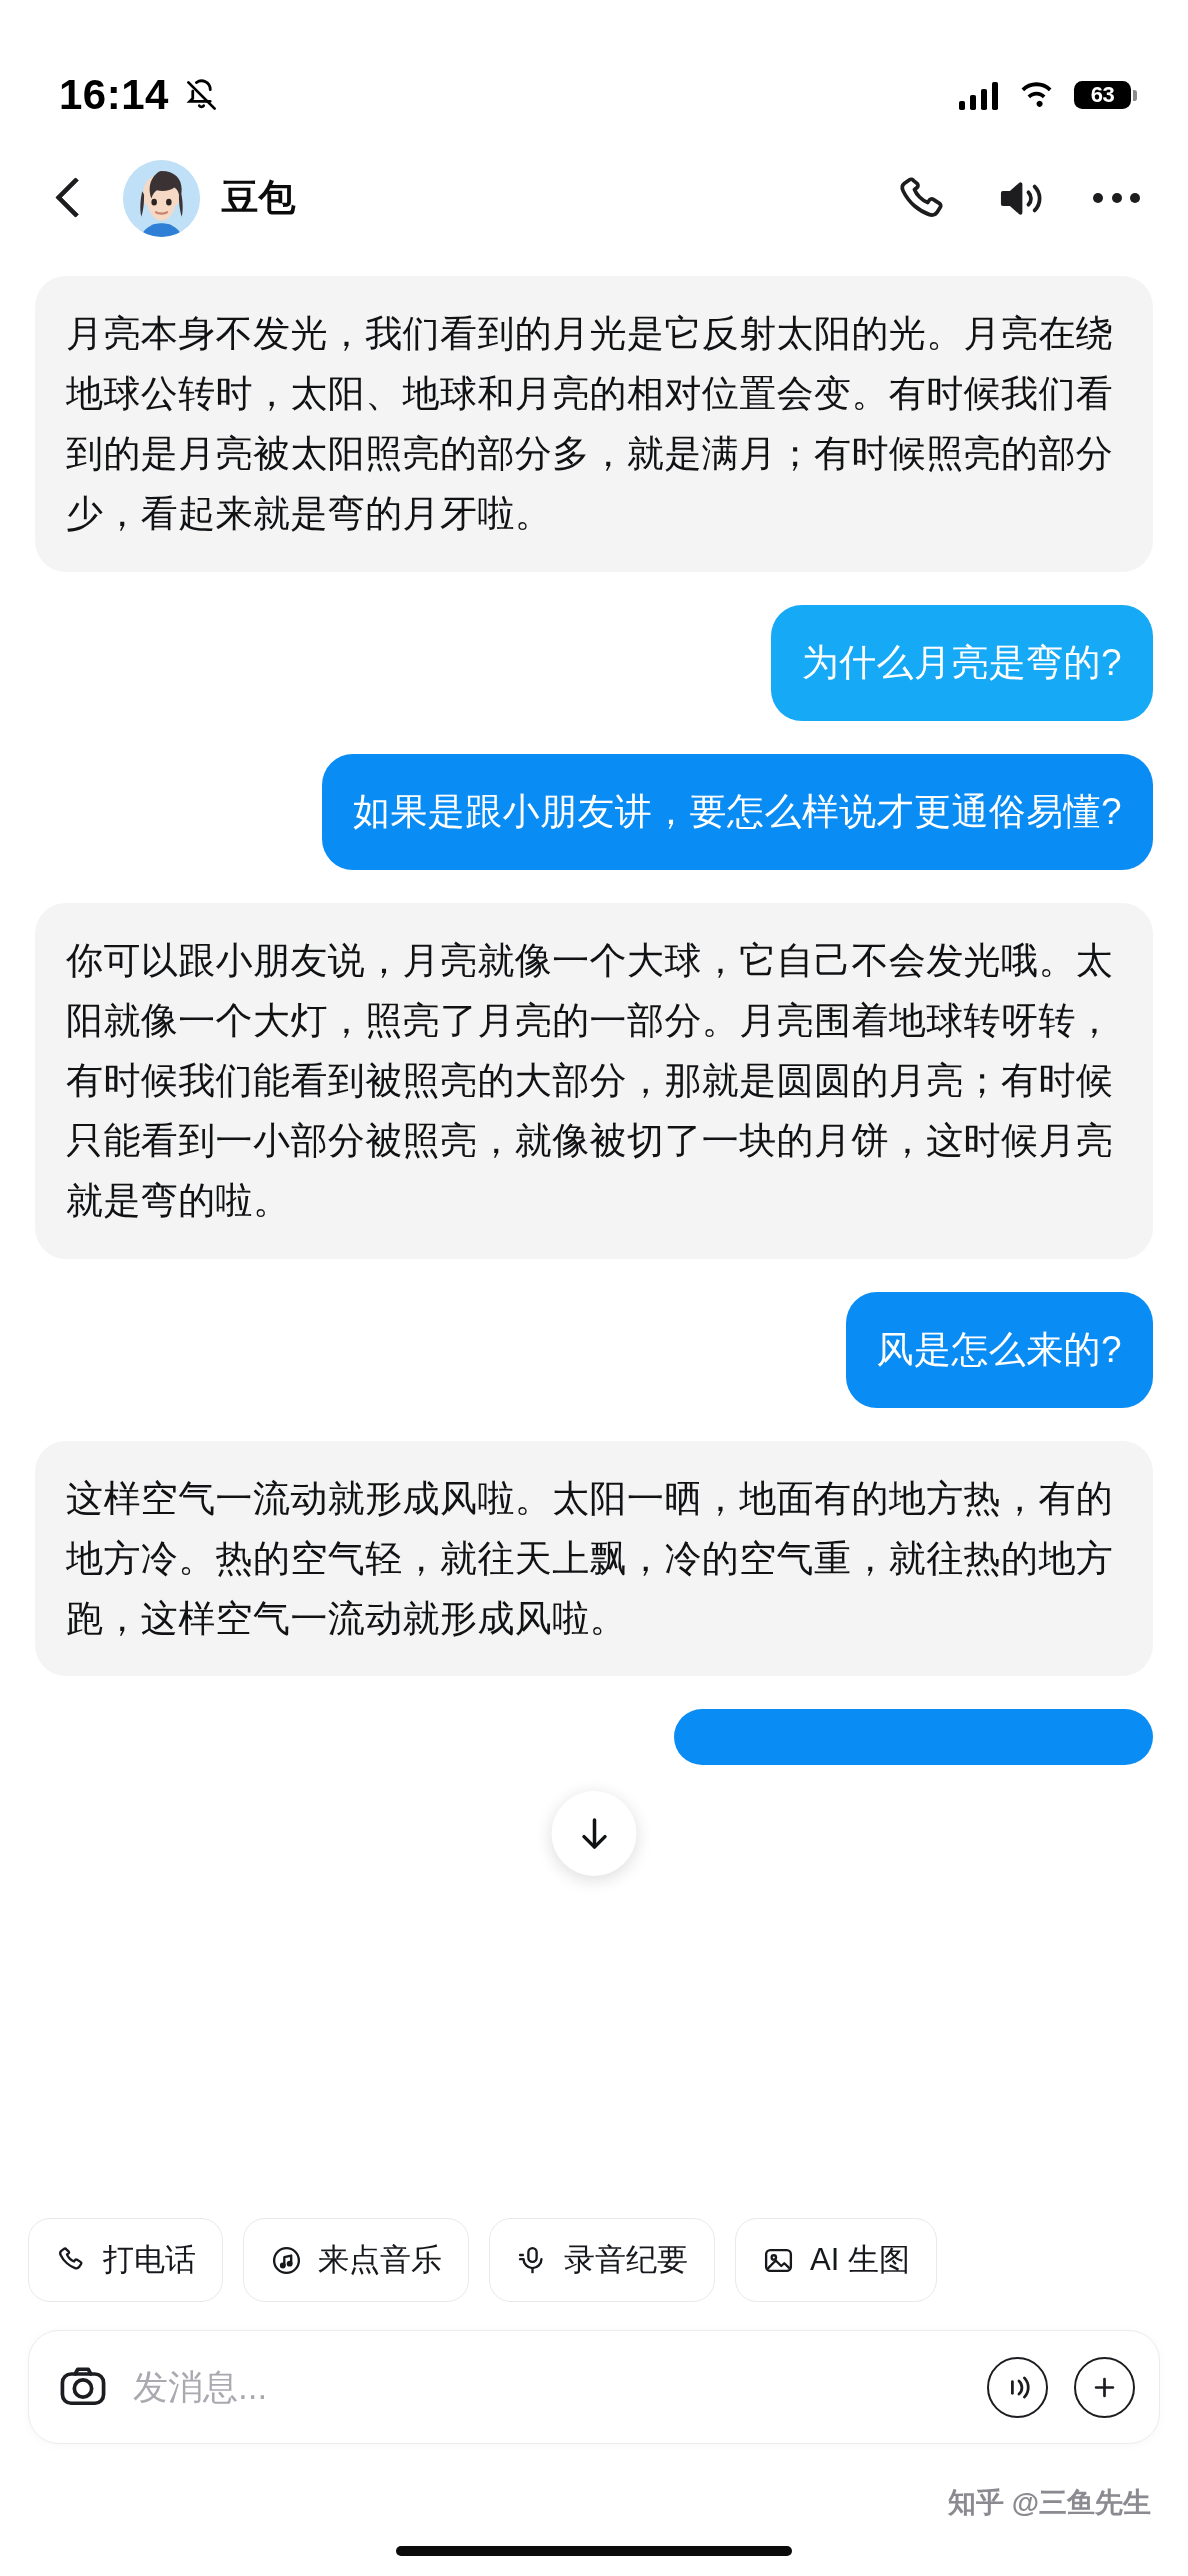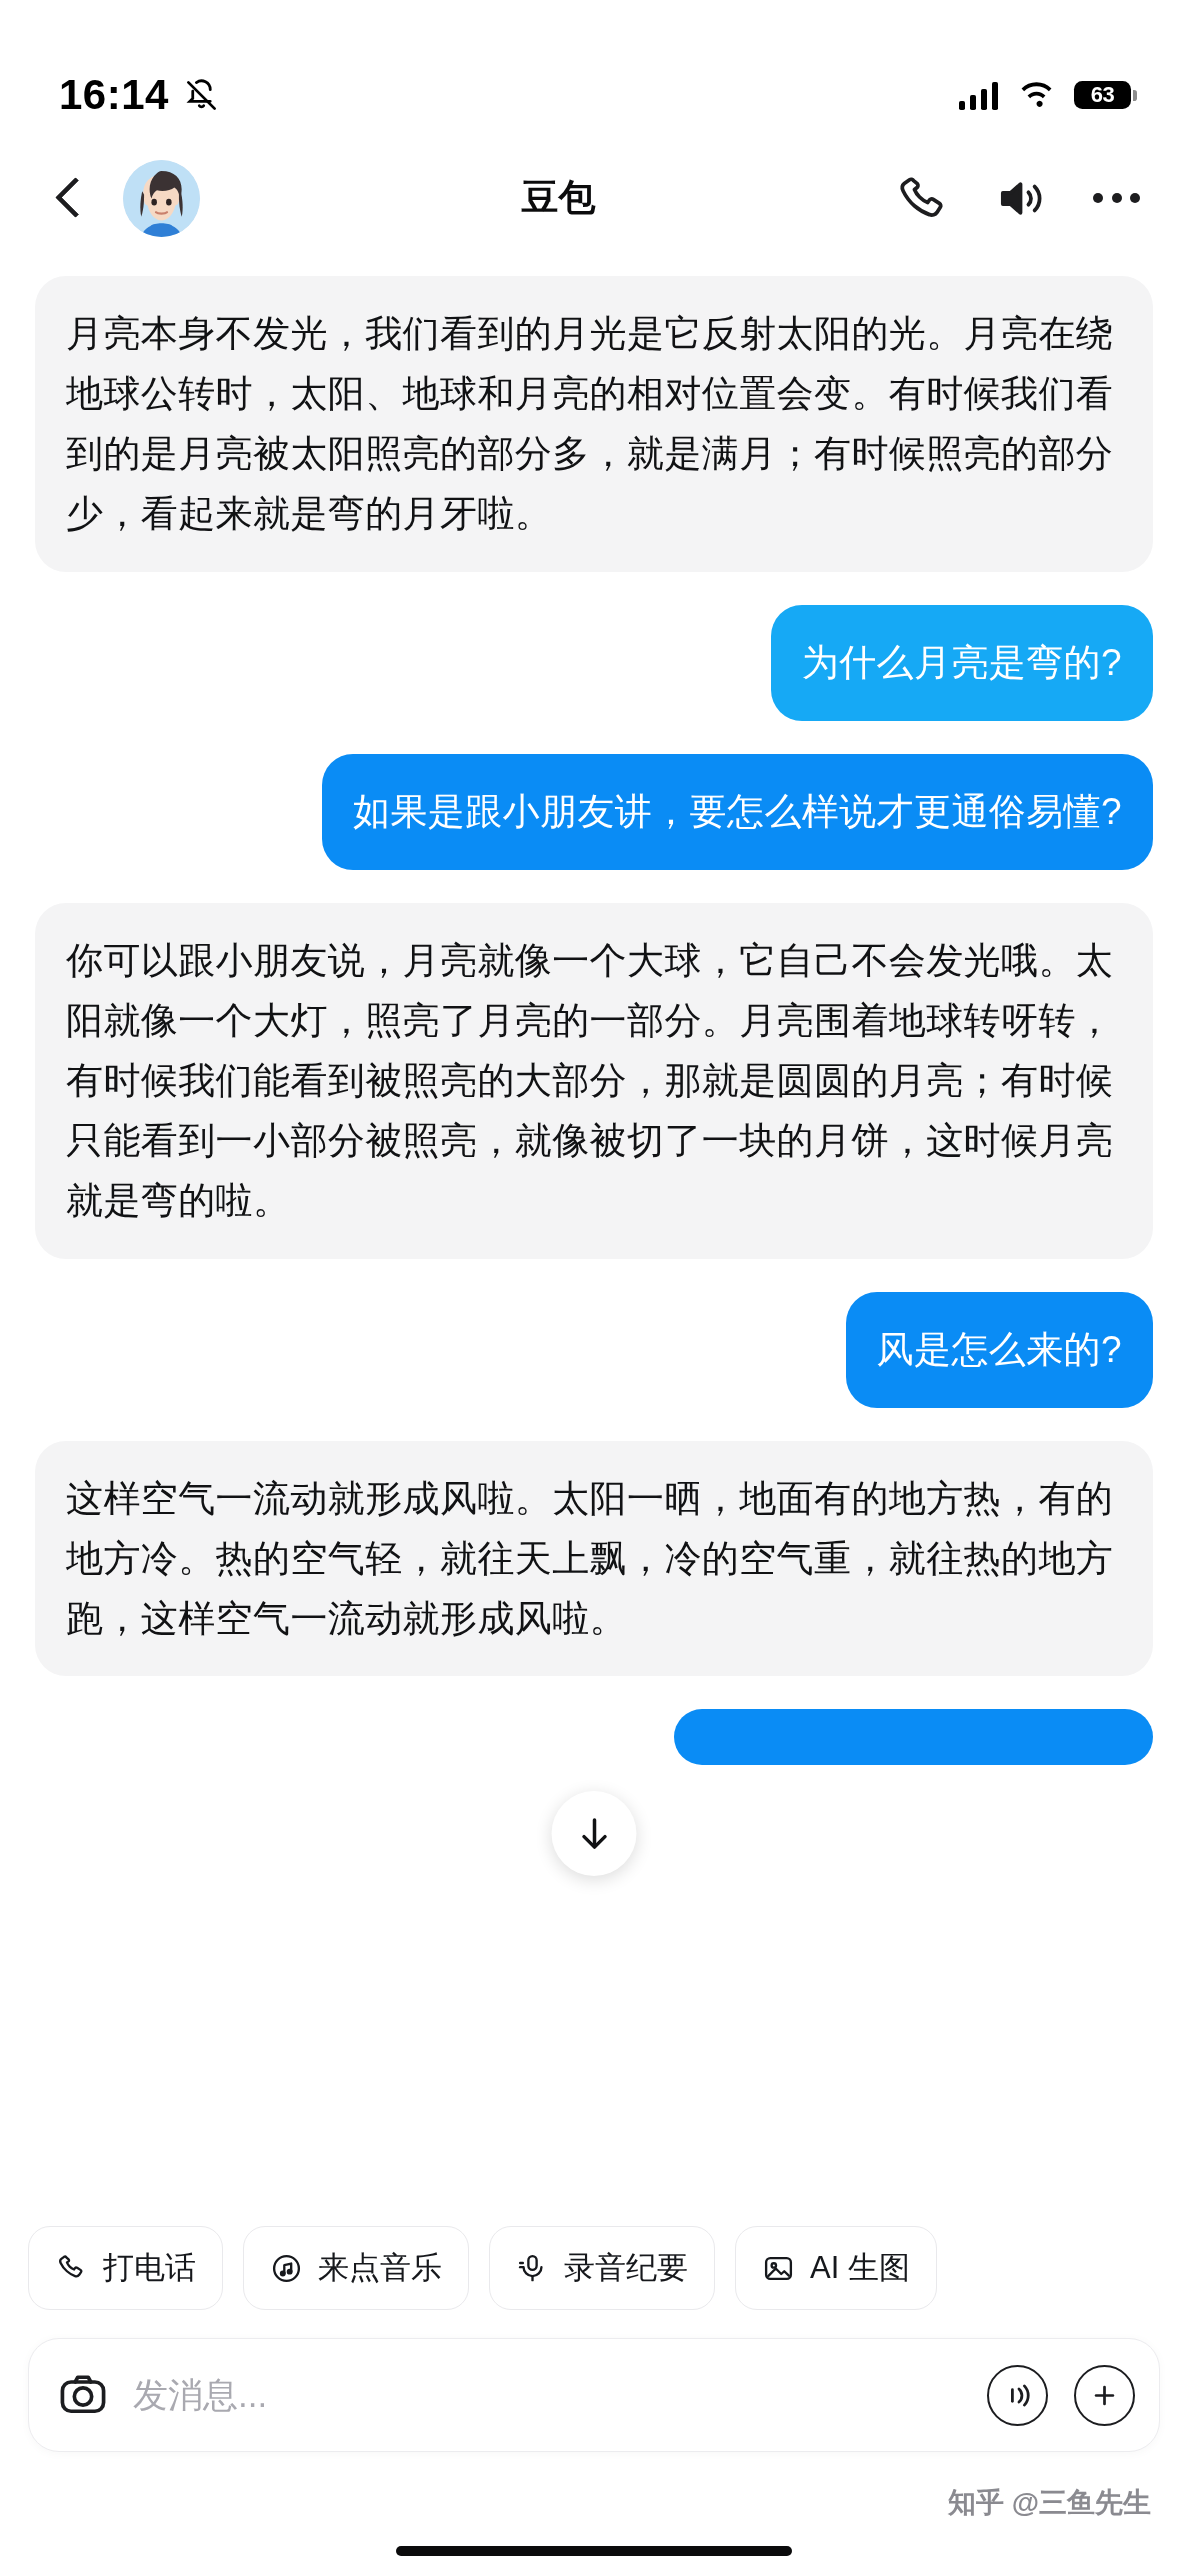--- a/index.html
+++ b/index.html
@@ -118,21 +118,21 @@
     width: 77px; height: 77px;
     border-radius: 50%;
     overflow: hidden;
     flex: 0 0 auto;
     background: #cfe3f3;
     position: relative;
   }
   .title-wrap {
     margin-left: 22px;
     display: flex;
-    flex-direction: row;
+    flex-direction: column;
     justify-content: center;
     flex: 1 1 auto;
     min-width: 0;
   }
   .chat-title {
     font-size: 37px;
     font-weight: 600;
     color: #0b0b0c;
     line-height: 1.15;
   }
@@ -234,21 +234,21 @@
     border-radius: 22px;
     padding: 20px 26px;
     font-size: 31px;
     color: #16181c;
     white-space: nowrap;
     flex: 0 0 auto;
   }
   .chip svg { width: 33px; height: 33px; flex: 0 0 auto; }
 
   .composer {
-    margin: 13px 28px 8px 28px;
+    margin: 13px 28px 16px 28px;
     height: 114px;
     border: 1.8px solid #ececef;
     border-radius: 31px;
     background: #fff;
     display: flex;
     align-items: center;
     padding: 0 24px 0 28px;
     box-shadow: 0 1.8px 9.2px rgba(0,0,0,.03);
   }
   .composer .cam { width: 52px; height: 52px; flex: 0 0 auto; }

